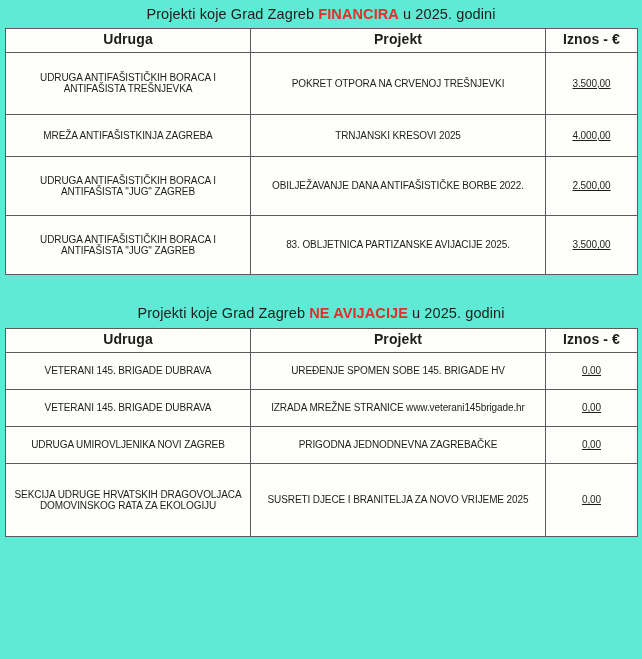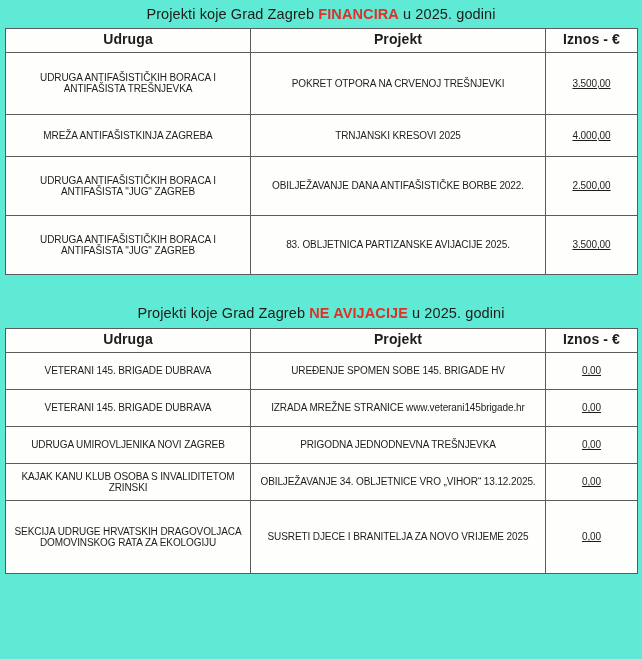--- a/index.html
+++ b/index.html
@@ -150,26 +150,21 @@
         <td>UREĐENJE SPOMEN SOBE 145. BRIGADE HV</td>
         <td class="amount">0,00</td>
       </tr>
       <tr style="height:37px;">
         <td>VETERANI 145. BRIGADE DUBRAVA</td>
         <td>IZRADA MREŽNE STRANICE www.veterani145brigade.hr</td>
         <td class="amount">0,00</td>
       </tr>
       <tr style="height:37px;">
         <td>UDRUGA UMIROVLJENIKA NOVI ZAGREB</td>
-        <td>PRIGODNA JEDNODNEVNA TREŠNJEVKA</td>
-        <td class="amount">0,00</td>
-      </tr>
-      <tr style="height:37px;">
-        <td>KAJAK KANU KLUB OSOBA S INVALIDITETOM ZRINSKI</td>
-        <td>OBILJEŽAVANJE 34. OBLJETNICE VRO „VIHOR“ 13.12.2025.</td>
+        <td>PRIGODNA JEDNODNEVNA ZAGREBAČKE</td>
         <td class="amount">0,00</td>
       </tr>
       <tr style="height:73px;">
         <td>SEKCIJA UDRUGE HRVATSKIH DRAGOVOLJACA DOMOVINSKOG RATA ZA EKOLOGIJU</td>
         <td>SUSRETI DJECE I BRANITELJA ZA NOVO VRIJEME 2025</td>
         <td class="amount">0,00</td>
       </tr>
     </tbody>
   </table>
 

